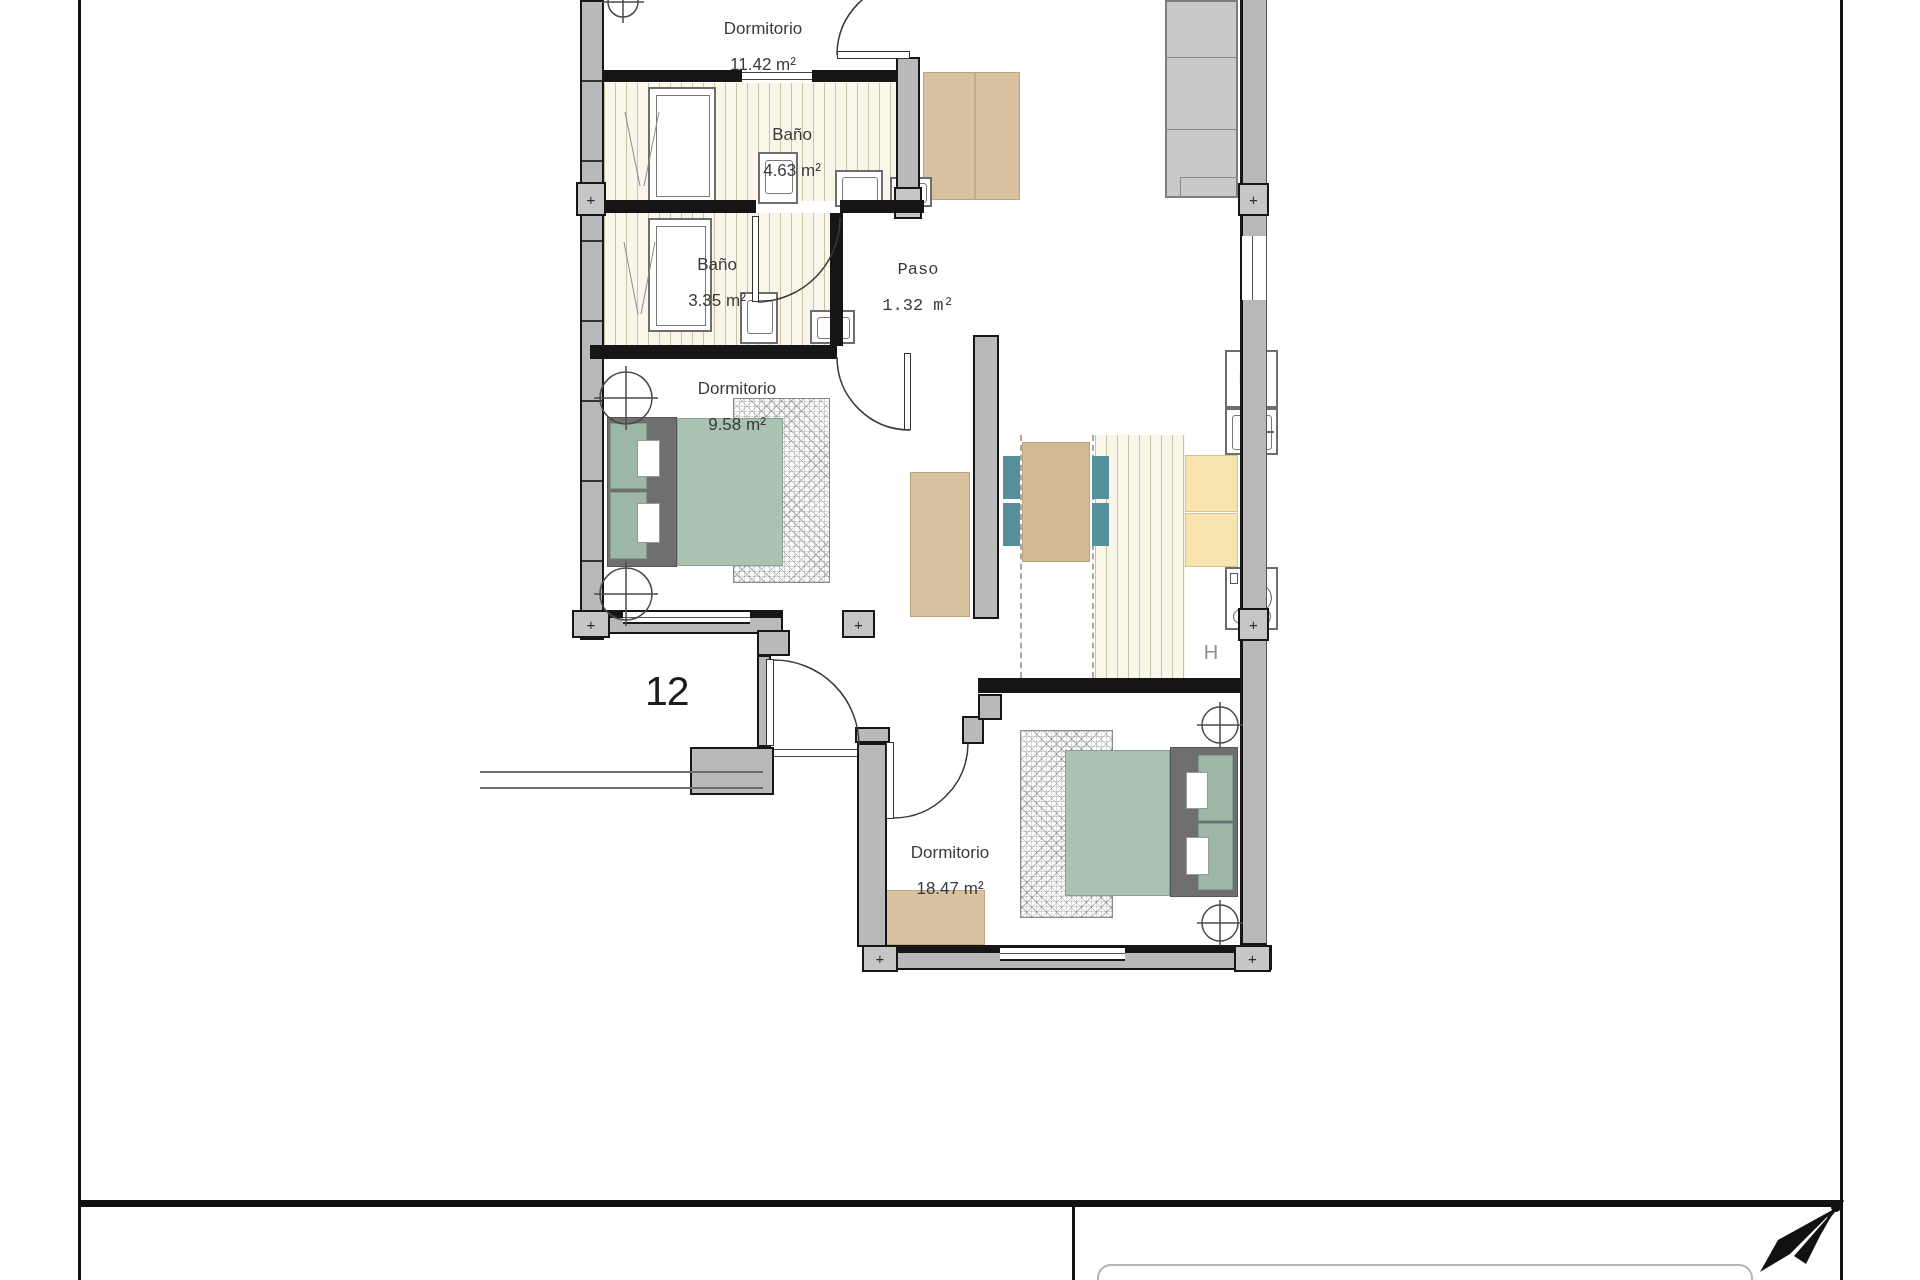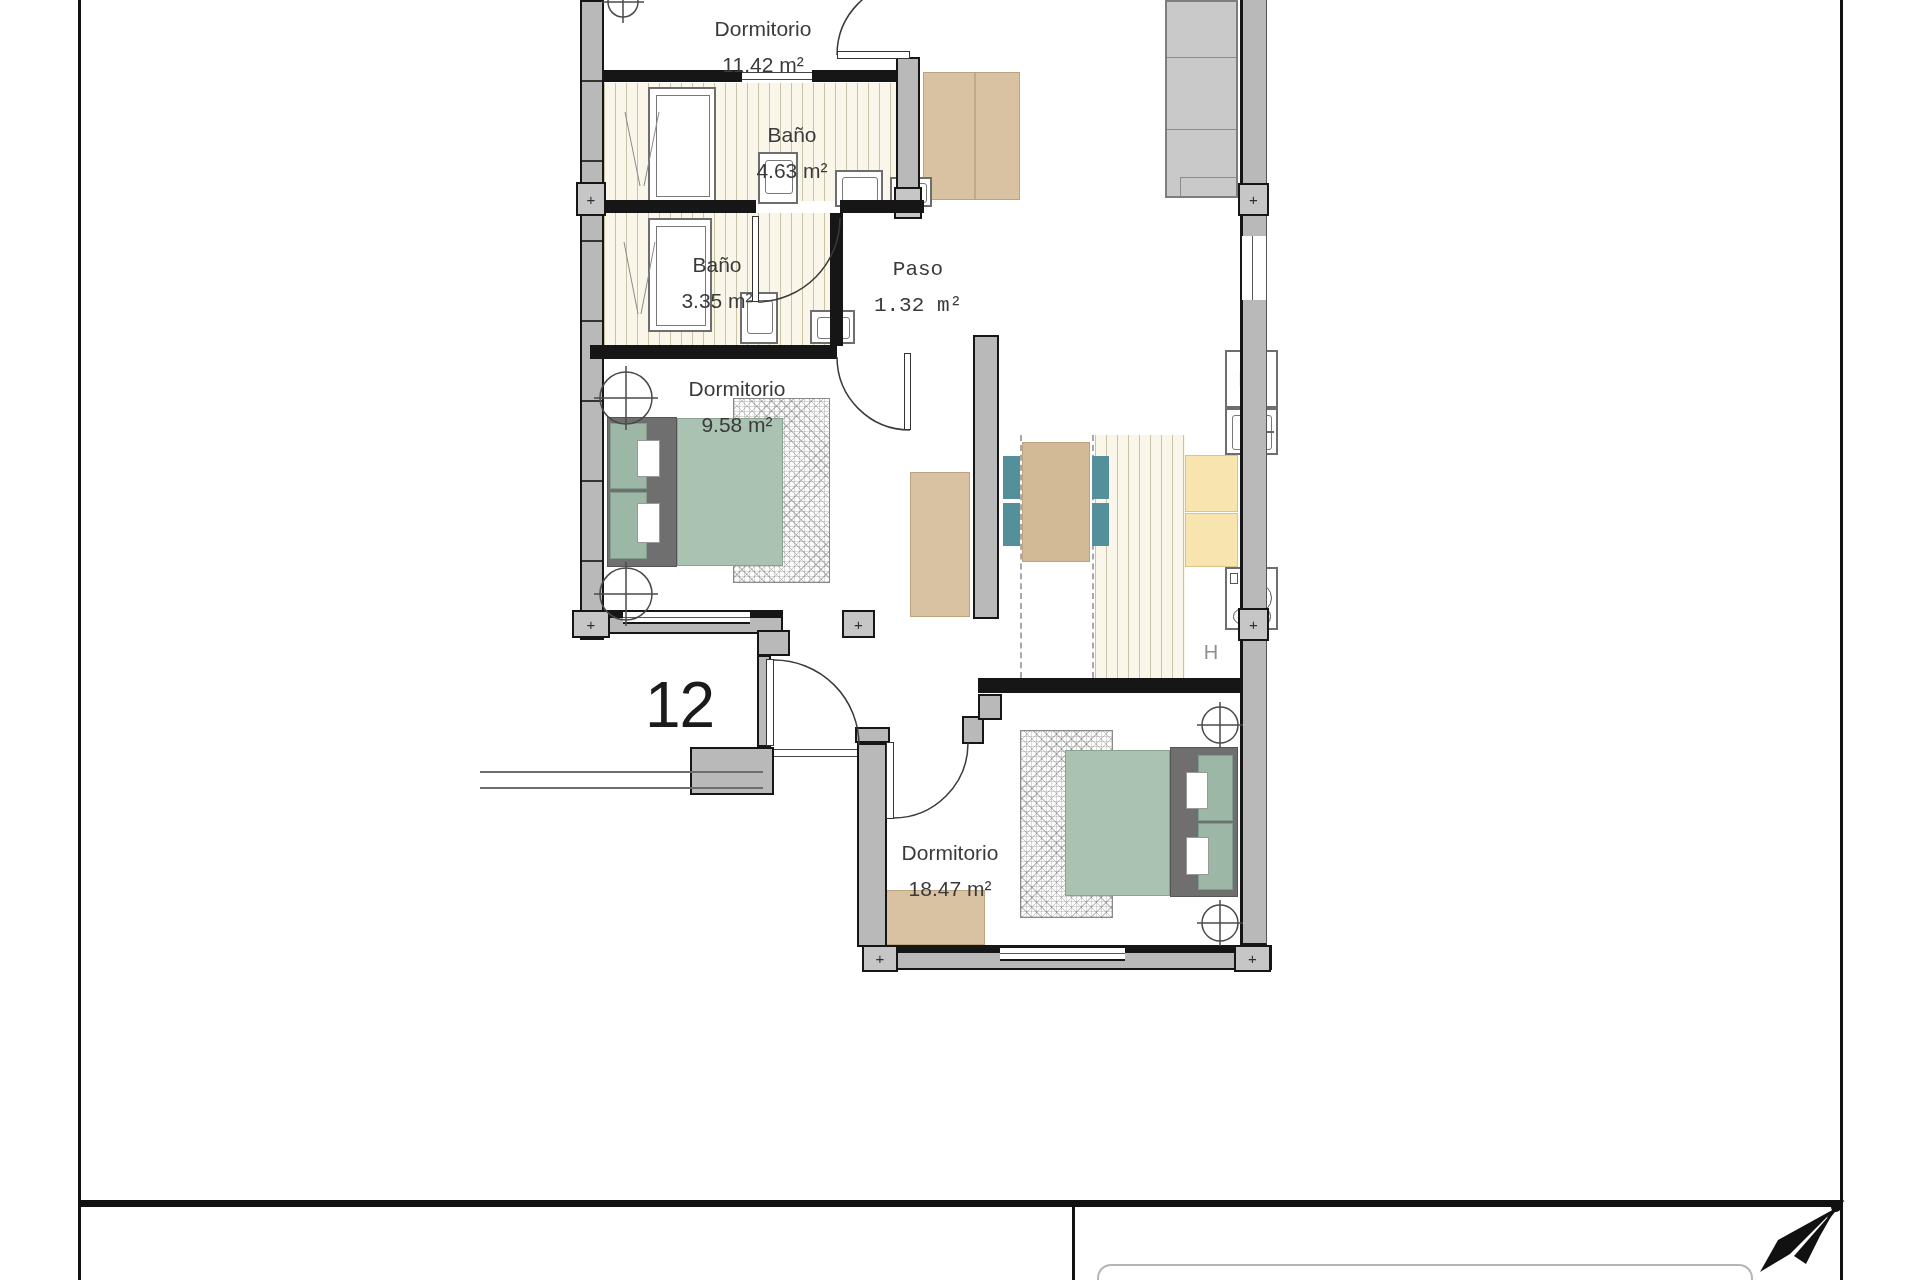--- a/index.html
+++ b/index.html
@@ -32,23 +32,23 @@
   .sage{position:absolute;background:#a9c2b2;border:1px solid #8aa291;box-sizing:border-box;}
   .sagedark{position:absolute;background:#9cb7a6;border:1px solid #7f9c8c;box-sizing:border-box;}
   .gray{position:absolute;background:#6f6f6f;border:1px solid #555;box-sizing:border-box;}
   .pillow{position:absolute;background:#fff;border:1px solid #999;box-sizing:border-box;}
   .chair{position:absolute;background:#54909a;}
   .yellow{position:absolute;background:#f8e4ae;border:1px solid #d9c48b;box-sizing:border-box;}
   .sofa{position:absolute;background:#c9c9c9;border:2px solid #7d7d7d;box-sizing:border-box;}
   .sofa .div{position:absolute;left:0;width:100%;height:1px;background:#8a8a8a;}
   .burner{position:absolute;border:1px solid #555;border-radius:50%;box-sizing:border-box;background:#fff;}
   
-  .room-label{position:absolute;font-size:21px;line-height:18px;color:#3a3a3a;text-align:center;white-space:pre-line;}
+  .room-label{position:absolute;font-size:17px;line-height:18px;color:#3a3a3a;text-align:center;white-space:pre-line;}
   .appl{position:absolute;display:flex;align-items:center;justify-content:center;color:#8f8f8f;font-size:20px;}
-  .unit{position:absolute;font-size:64px;font-weight:500;color:#1b1b1b;letter-spacing:-1px;}
+  .unit{position:absolute;font-size:41px;font-weight:500;color:#1b1b1b;letter-spacing:-1px;}
   svg{position:absolute;left:0;top:0;}
   .frame{position:absolute;background:#111;}
   .footer-field{position:absolute;border:2px solid #b5b5b5;border-radius:14px;box-sizing:border-box;background:#fff;}
 </style>
 </head>
 <body>
 
 <div class="sheet">
 
   <div class="frame" style="left:78px;top:0;width:3px;height:1280px;"></div>

